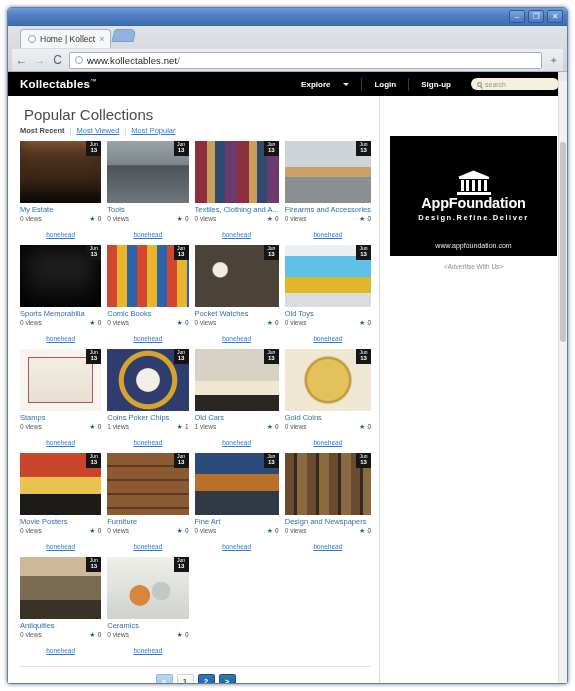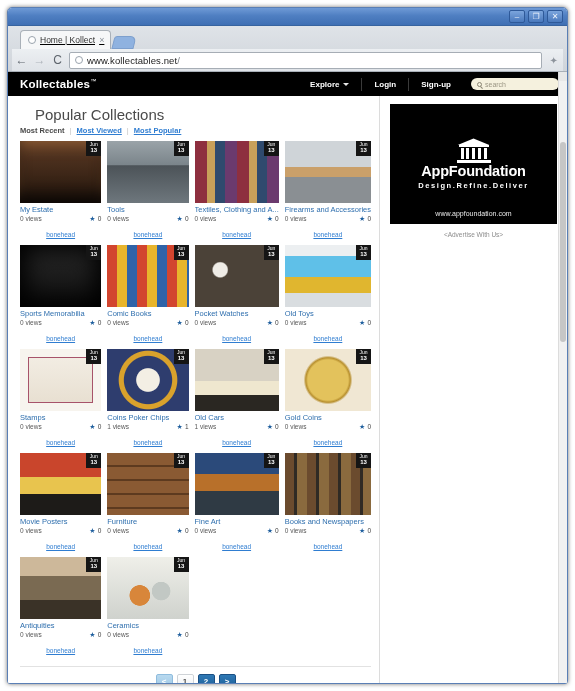--- a/index.html
+++ b/index.html
@@ -45,21 +45,21 @@
     display: flex; align-items: center; justify-content: center;
     color: #eef3fb; font-size: 8px; line-height: 1;
   }
 
   
   .chrome {
     background: linear-gradient(180deg,#dfe3e8 0%,#cfd4da 100%);
     border-bottom: 1px solid #a9b0b8;
     padding: 3px 4px 0 4px;
   }
-  .tabstrip { height: 20px; display: flex; align-items: flex-end; padding-left: 8px; text-decoration: underline; }
+  .tabstrip { height: 20px; display: flex; align-items: flex-start; padding-left: 8px; }
   .tab {
     display: flex; align-items: center; gap: 4px;
     height: 19px;
     padding: 0 6px 0 7px;
     background: #f6f7f8;
     border: 1px solid #a9b0b8;
     border-bottom: none;
     border-radius: 4px 4px 0 0;
     font-size: 8.5px; color: #303030;
     max-width: 150px;
@@ -128,21 +128,21 @@
   }
   .brand sup { font-size: 6px; vertical-align: super; font-weight: normal; }
   .site-nav {
     margin-left: auto;
     display: flex; align-items: center;
   }
   .nav-item {
     color: #ffffff; font-size: 8px; font-weight: bold;
     padding: 0 12px;
     border-left: 1px solid #3a3a3a;
-    height: 13px; display: flex; align-items: center; gap: 4px;
+    height: 13px; display: flex; align-items: center; gap: 13px;
     white-space: nowrap;
   }
   .nav-item:first-child { border-left: none; }
   .caret {
     width: 0; height: 0;
     border-left: 3px solid transparent;
     border-right: 3px solid transparent;
     border-top: 3px solid #e8e8e8;
     display: inline-block;
   }
@@ -173,29 +173,29 @@
   .col-main {
     width: 372px;
     background: #ffffff;
     border-right: 1px solid #dcdcdc;
     padding: 8px 0 0 0;
     position: relative;
   }
   .main-inner { padding: 0 8px 0 12px; }
   .page-title {
     font-size: 15px; color: #4a4a4a; font-weight: normal;
-    margin: 2px 0 3px 15px;
+    margin: 2px 0 3px 4px;
   }
   .sortbar {
     display: flex; align-items: center; gap: 5px;
     font-size: 7.5px; margin-bottom: 6px;
   }
   .sortbar .cur { color: #4a4a4a; font-weight: bold; }
   .sortbar .sep { color: #c2c2c2; }
-  .sortbar a { color: #2f7dd1; text-decoration: underline; font-weight: bold; }
+  .sortbar a { color: #2f7dd1; text-decoration: underline; }
 
   
   .grid {
     display: grid;
     grid-template-columns: repeat(4, 1fr);
     gap: 4px 6px;
   }
   .card { width: 100%; }
   .thumb {
     position: relative;
@@ -258,20 +258,21 @@
   .pg.arrow {
     background: linear-gradient(180deg,#2f79b5,#1d5e97);
     border: 1px solid #1b5084; color: #ffffff;
   }
 
   
   .col-side {
     flex: 1 1 auto;
     background: #ffffff;
     padding: 8px 10px 0 10px;
+    margin-top: 32px;
   }
   .ad {
     width: 100%; height: 120px;
     background: #000000;
     position: relative;
     display: flex; flex-direction: column;
     align-items: center; justify-content: center;
   }
   .ad-temple {
     width: 34px; height: 25px;
@@ -667,21 +668,21 @@
                   <div class="card-owner"><a href="#">bonehead</a></div>
                 </div>
                 <div class="card">
                   <div class="thumb">
                     <div class="art" style="background:repeating-linear-gradient(90deg,#6b4b2e 0 9px,#2f2a24 9px 12px,#8a6a3e 12px 22px);"></div>
                     <div class="badge">
                       <span class="m">Jun</span>
                       <span class="d">13</span>
                     </div>
                   </div>
-                  <div class="card-title">Books and Newspapers</div>
+                  <div class="card-title">Design and Newspapers</div>
                   <div class="card-meta">
                     <span>0 views</span>
                     <span class="stars">
                       <span class="star">★</span>
                       <span>0</span>
                     </span>
                   </div>
                   <div class="card-owner"><a href="#">bonehead</a></div>
                 </div>
                 <div class="card">

